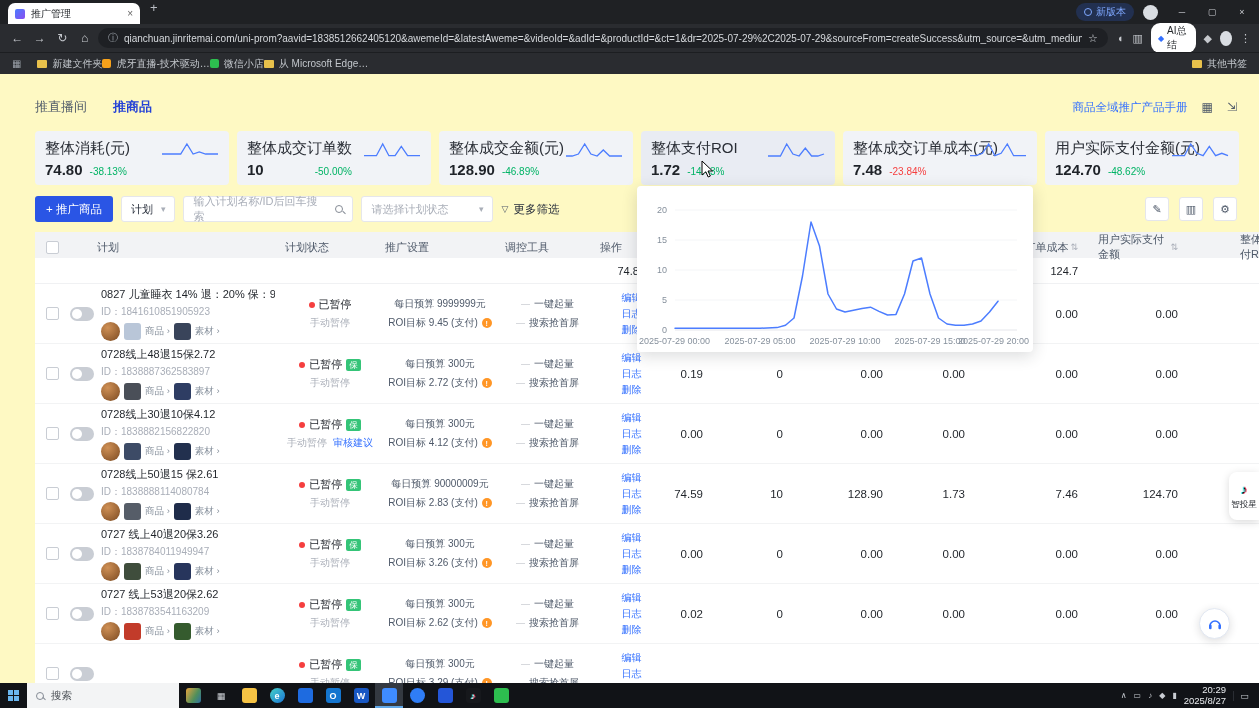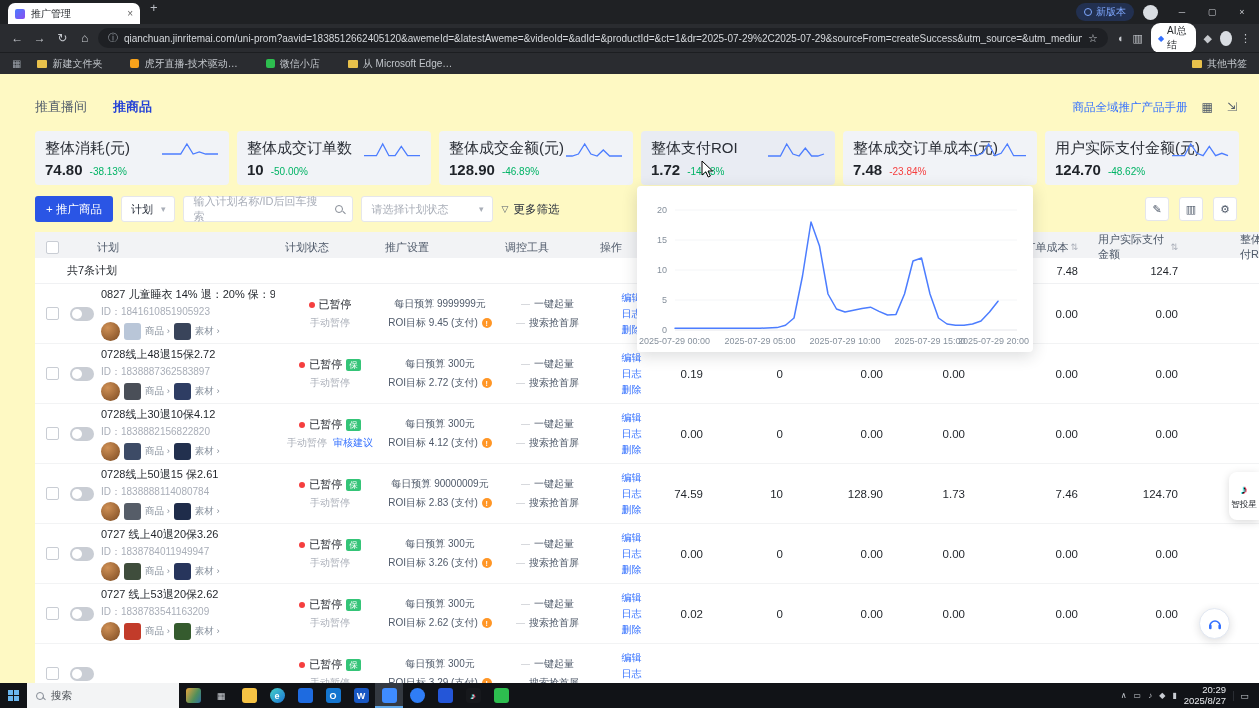--- a/index.html
+++ b/index.html
@@ -176,21 +176,21 @@
         <span>AI总结</span>
       </div>
       <span class="addr-ic">◆</span>
       <span class="avatar-dot"></span>
       <span class="addr-ic">⋮</span>
     </div>
   </div>
 
   <div class="bookmarks">
     <span class="bm-apps">▦</span>
-    <div style="display:flex;gap:28px">
+    <div style="display:flex;gap:0">
         <div class="bm-item">
           <span class="bm-folder"></span>
           <span>新建文件夹</span>
         </div>
         <div class="bm-item">
           <span class="bm-dot" style="background: rgb(247, 162, 27);"></span>
           <span>虎牙直播-技术驱动…</span>
         </div>
         <div class="bm-item">
           <span class="bm-dot" style="background: rgb(45, 190, 79);"></span>
@@ -225,21 +225,21 @@
           <svg width="58" height="20" class="stat-spark">
             <polyline points="1.0,14.0 7.2,14.0 13.4,14.0 19.7,14.0 25.9,4.0 32.1,14.0 38.3,12.0 44.6,14.0 50.8,14.0 57.0,14.0" fill="none" stroke="#4c7dff" stroke-width="1.3"></polyline>
           </svg>
           <div class="stat-value">74.80<span class="stat-delta" style="color: rgb(0, 179, 101);">-38.13%</span></div>
         </div>
         <div class="stat-card">
           <div class="stat-label">整体成交订单数</div>
           <svg width="58" height="20" class="stat-spark">
             <polyline points="1.0,15.7 7.2,15.7 13.4,15.7 19.7,4.0 25.9,15.7 32.1,15.7 38.3,6.3 44.6,15.7 50.8,15.7 57.0,15.7" fill="none" stroke="#4c7dff" stroke-width="1.3"></polyline>
           </svg>
-          <div class="stat-value">10<span class="stat-delta" style="color: rgb(0, 179, 101);">-50.00%</span></div>
+          <div class="stat-value">10<span class="stat-delta" style="color: rgb(0, 179, 101); margin-left: 44px;">-50.00%</span></div>
         </div>
         <div class="stat-card">
           <div class="stat-label">整体成交金额(元)</div>
           <svg width="58" height="20" class="stat-spark">
             <polyline points="1.0,16.0 7.2,16.0 13.4,14.0 19.7,4.0 25.9,14.0 32.1,16.0 38.3,10.0 44.6,16.0 50.8,16.0 57.0,16.0" fill="none" stroke="#4c7dff" stroke-width="1.3"></polyline>
           </svg>
           <div class="stat-value">128.90<span class="stat-delta" style="color: rgb(0, 179, 101);">-46.89%</span></div>
         </div>
         <div class="stat-card hover">
           <div class="stat-label">整体支付ROI</div>
@@ -322,21 +322,20 @@
           <div class="cell num">
             <span>用户实际支付金额</span>
             <span class="sort">⇅</span>
           </div>
           <div class="cell num numlast">
             <span>整体支付ROI</span>
           </div>
         </div>
       <div class="grid13 tsum">
           <div class="cell"></div>
-          <div class="cell">共7条计划</div>
           <div class="cell"></div>
           <div class="cell"></div>
           <div class="cell"></div>
           <div class="cell"></div>
           <div class="cell num">74.80</div>
           <div class="cell num">10</div>
           <div class="cell num">128.90</div>
           <div class="cell num">1.72</div>
           <div class="cell num">7.48</div>
           <div class="cell num">124.7</div>

